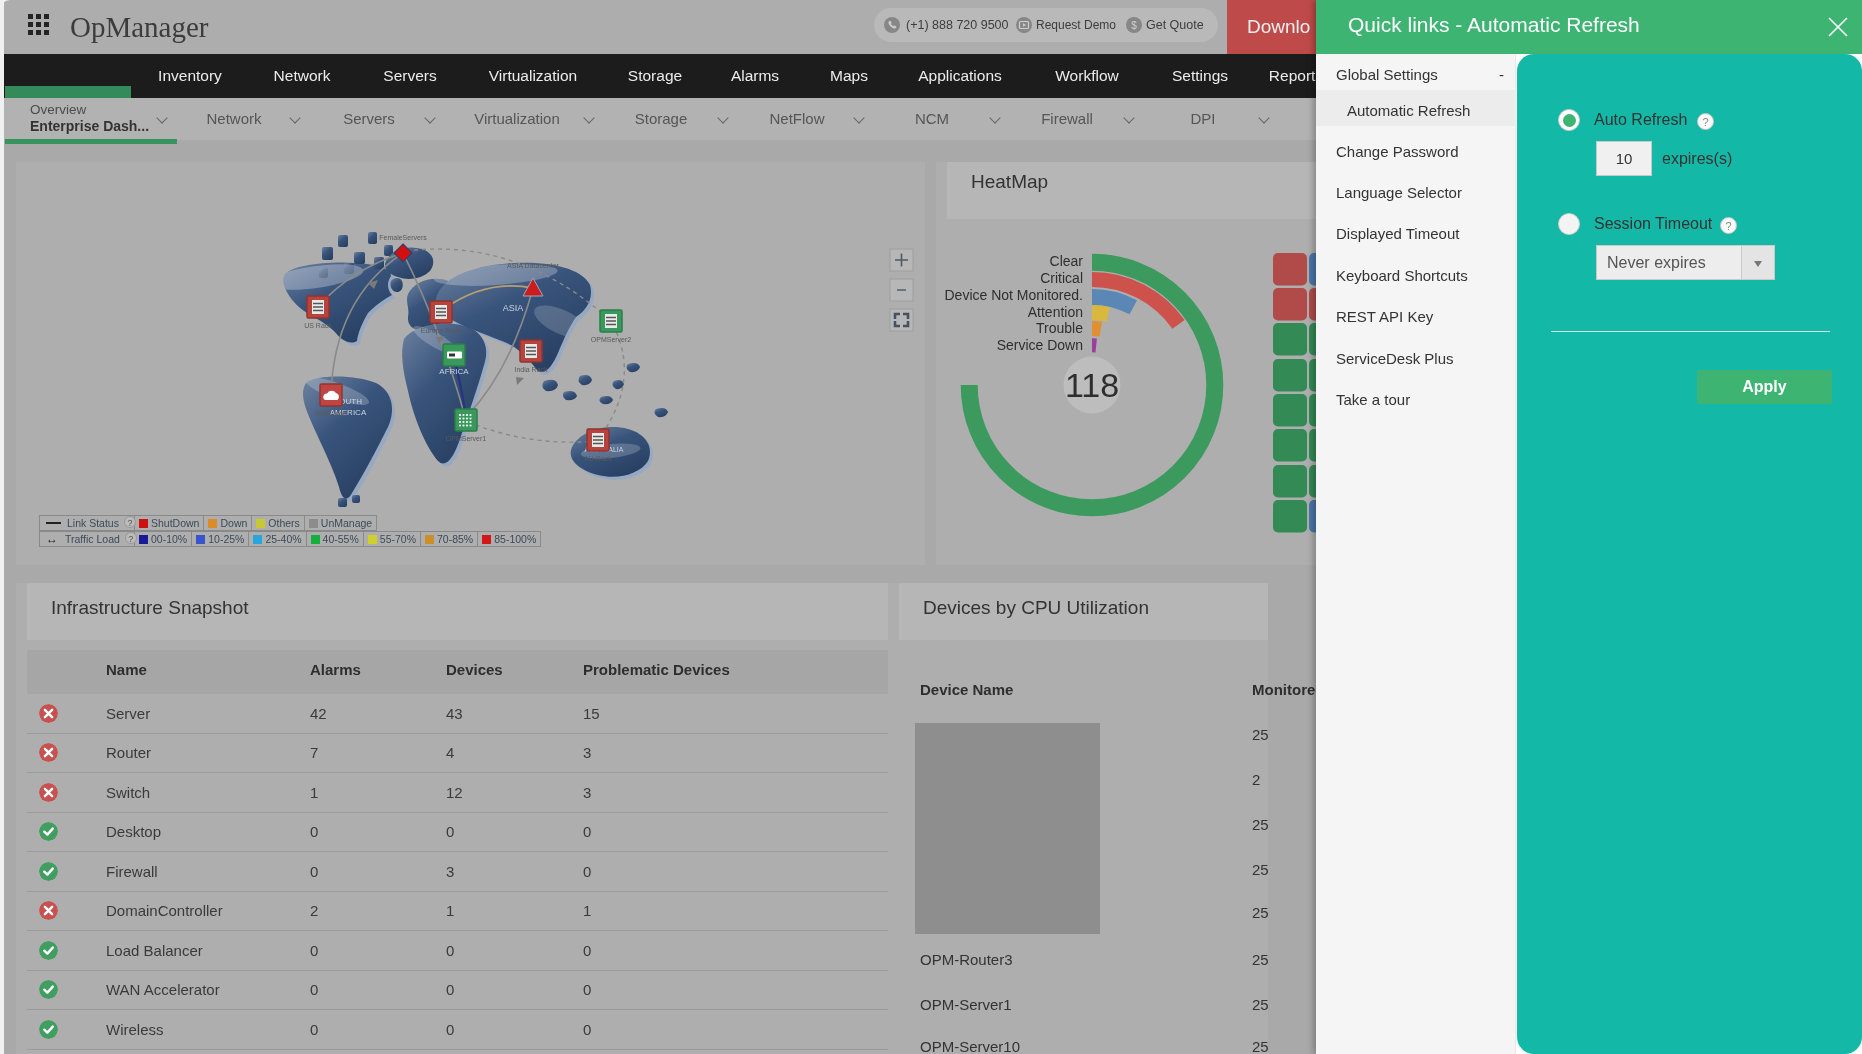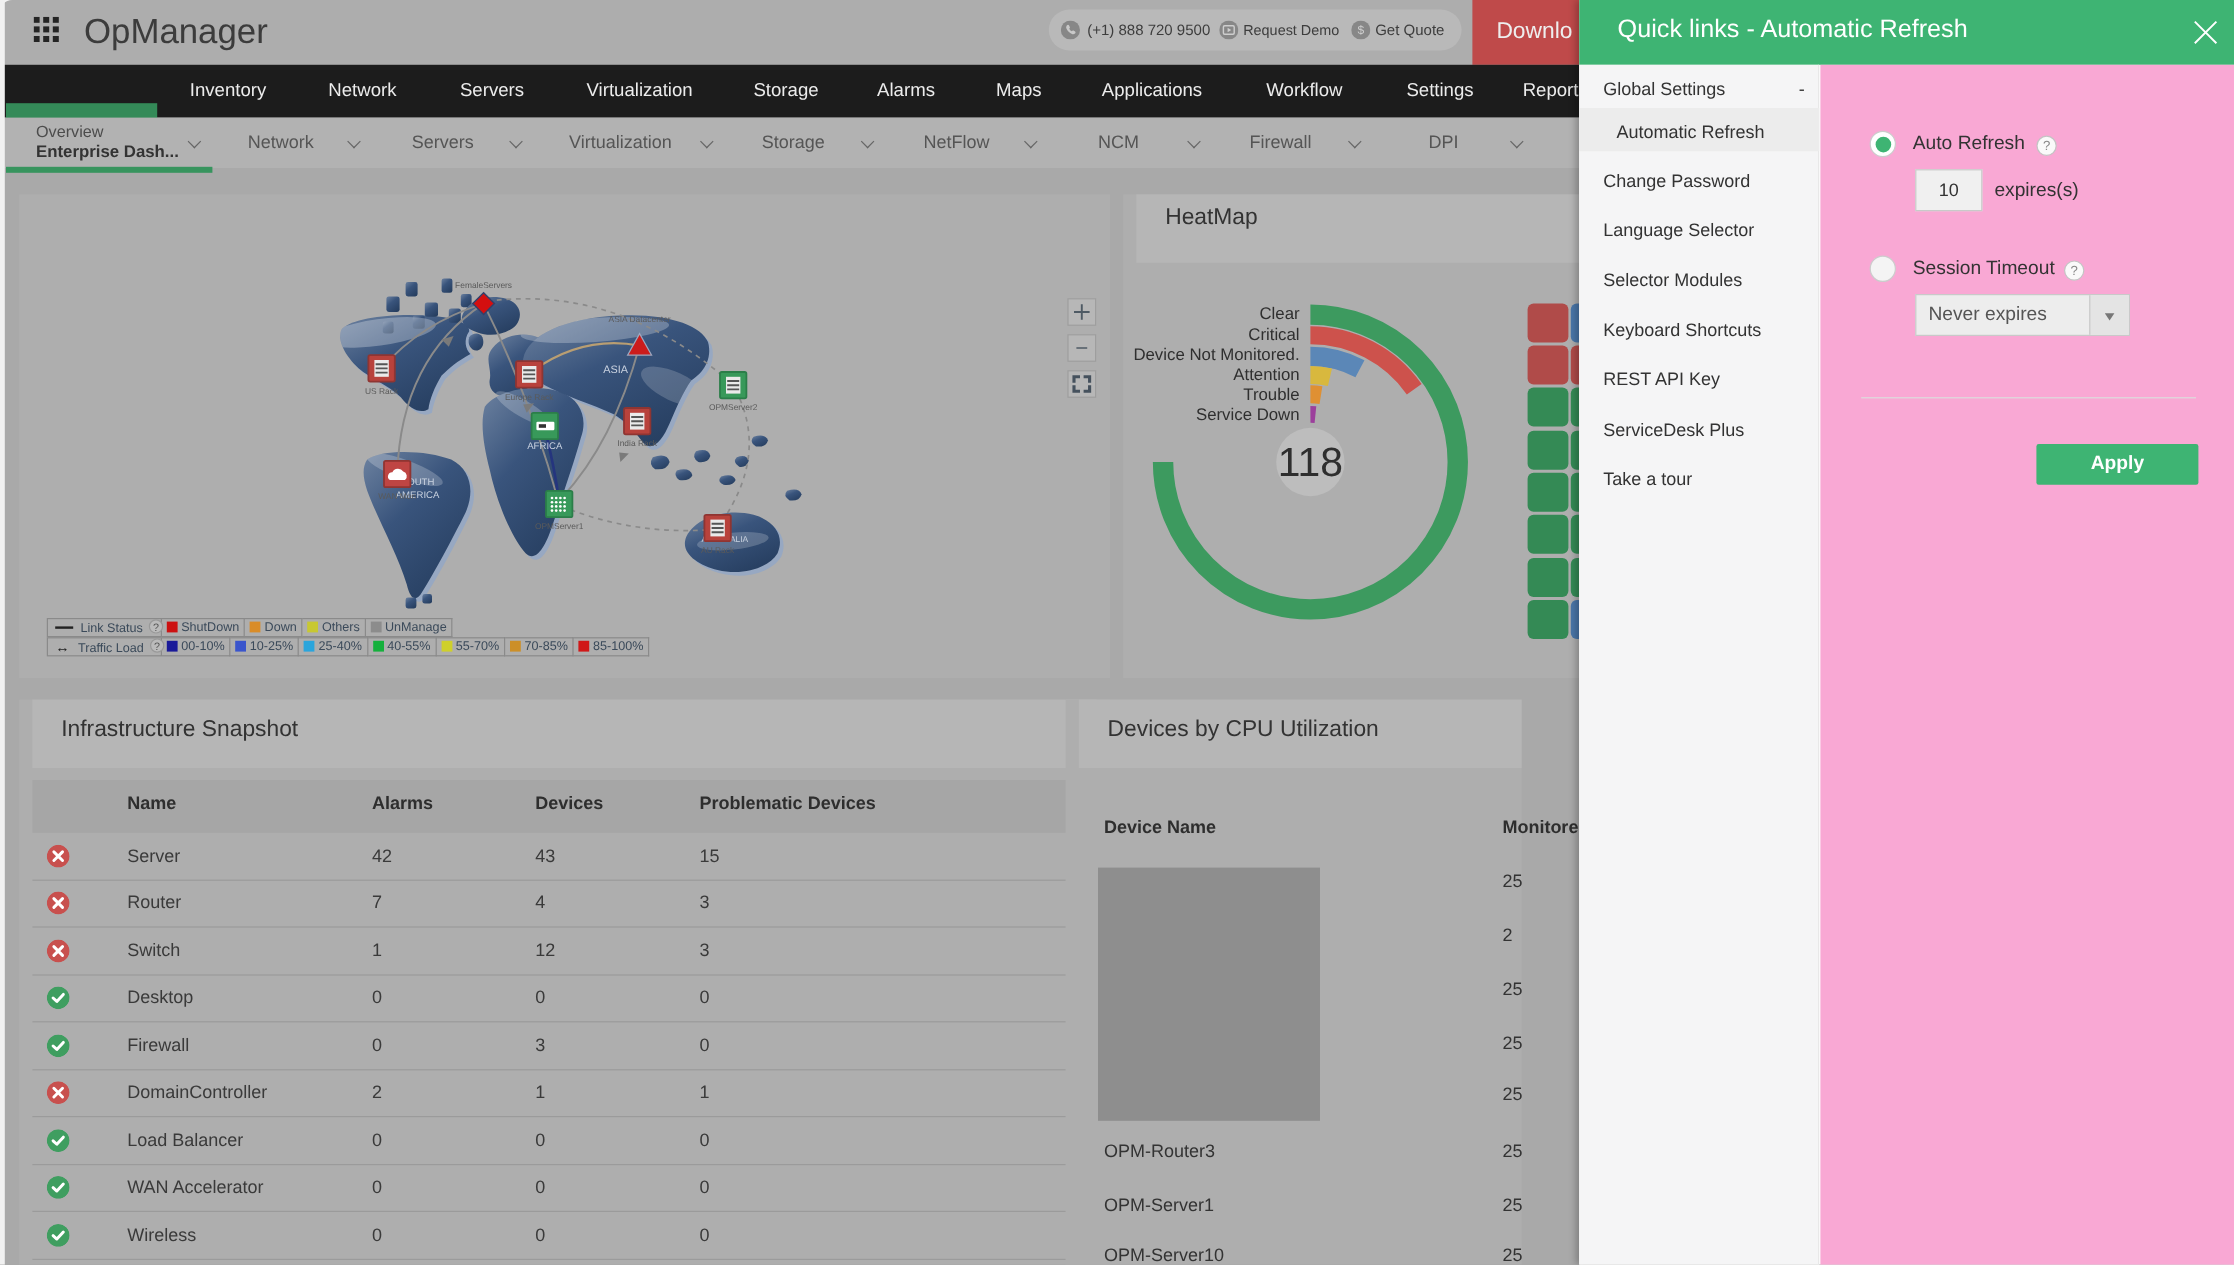--- a/index.html
+++ b/index.html
@@ -3,21 +3,21 @@
 <meta charset="utf-8">
 <style>
   * { margin:0; padding:0; box-sizing:border-box; }
   html,body { width:1862px; height:1054px; overflow:hidden; }
   body { font-family:"Liberation Sans", sans-serif; background:#a9a9a9; position:relative; }
   .abs { position:absolute; }
 
   
   #topbar { left:0; top:0; width:1862px; height:54px; background:#adadad; }
   #edgeleft { left:0; top:0; width:4px; height:1054px; background:#f1f1f1; z-index:5; }
-  #logo { left:70px; top:11px; font-family:Liberation Sans, sans-serif; font-size:29px; color:#3c3c3c; }
+  #logo { left:70px; top:11px; font-family:Liberation Serif, serif; font-size:29px; color:#3c3c3c; }
   #pill { left:874px; top:8px; width:344px; height:34px; background:#b9b9b9; border-radius:17px; }
   #dlbtn { left:1227px; top:0; width:89px; height:54px; background:#bf4a4a; color:#eee; font-size:19px; line-height:54px; padding-left:20px; overflow:hidden; white-space:nowrap; }
 
   
   #nav { left:0; top:54px; width:1862px; height:44px; background:#1c1c1c; }
   .navitem { position:absolute; top:0; height:44px; line-height:44px; color:#ececec; font-size:15.5px; transform:translateX(-50%); }
   #navgreen { position:absolute; left:5px; top:0; width:126px; height:44px; background:#348a58; color:#eef3ee; font-size:15.5px; line-height:44px; text-align:center;margin-top:32px; }
 
   
   #subnav { left:0; top:98px; width:1862px; height:42px; background:#b2b2b2; }
@@ -53,21 +53,21 @@
   .lq { display:inline-block; width:12px; height:12px; border:1px solid #999; border-radius:50%; background:#bbb; color:#555; font-size:9px; line-height:12px; text-align:center; margin-left:5px; vertical-align:1px; }
 
   
   #panel { left:1316px; top:0; width:546px; height:1054px; background:#fff; box-shadow:-3px 0 6px rgba(0,0,0,.25); z-index:10; }
   #phead { position:absolute; left:0; top:0; width:546px; height:54px; background:#3eb473;padding-left:24px; }
   #ptitle { position:absolute; left:32px; top:13px; color:#fff; font-size:21px; }
   #pclose { position:absolute; right:14px; top:17px; width:20px; height:20px; }
   #psidebar { position:absolute; left:0; top:54px; width:200px; height:1000px; background:#f5f5f6; border-right:1px solid #e8e8e8; }
   .sitem { position:absolute; left:20px; font-size:15px; color:#333; }
   #ssel { position:absolute; left:0; top:36px; width:200px; height:36px; background:#ececec; }
-  #pcontent { position:absolute; left:201px; top:54px; width:345px; height:1000px; background:#f9a8d4; }
+  #pcontent { position:absolute; left:201px; top:54px; width:345px; height:1000px; background:#14b8a6;border-radius:17px; }
   .radio { position:absolute; width:22px; height:22px; border-radius:50%; background:#f4f4f4; border:1px solid #ccc; }
   .radio.on { background:#fff; }
   .radio.on:before { content:""; position:absolute; left:4px; top:4px; width:13px; height:13px; border-radius:50%; background:#3eb473; }
   .plabel { position:absolute; font-size:16px; color:#333; }
   .qm { position:absolute; width:17px; height:17px; border-radius:50%; border:1px solid #c4c4c4; color:#888; font-size:11px; text-align:center; line-height:16px; background:#fafafa; }
   #minbox { position:absolute; left:79px; top:87px; width:56px; height:35px; background:#f0f0f0; border:1px solid #c9c9c9; text-align:center; line-height:33px; font-size:15px; color:#333; }
   #selbox { position:absolute; left:79px; top:191px; width:179px; height:35px; background:#ededed; border:1px solid #c9c9c9; font-size:16px; color:#555; line-height:33px; padding-left:10px; }
   #selarrow { position:absolute; right:0; top:0; width:33px; height:33px; border-left:1px solid #c9c9c9; background:#e4e4e4; }
   #selarrow span { position:absolute; left:12px; top:15px; width:0; height:0; border-left:4.5px solid transparent; border-right:4.5px solid transparent; border-top:6px solid #777; }
   #pdivider { position:absolute; left:34px; top:277px; width:279px; height:1px; background:#ddd; }
@@ -490,21 +490,21 @@
         <path d="M1 1 L19 19 M19 1 L1 19" stroke="#fff" stroke-width="1.6"></path>
       </svg>
   </div>
   <div id="psidebar">
     <div class="sitem" style="top:12px">Global Settings</div>
     <div class="sitem" style="top:12px; left:183px">-</div>
     <div id="ssel"></div>
     <div class="sitem" style="top:48px; left:31px">Automatic Refresh</div>
     <div class="sitem" style="top:89px">Change Password</div>
     <div class="sitem" style="top:130px">Language Selector</div>
-    <div class="sitem" style="top:171px">Selector Modules</div>
+    <div class="sitem" style="top:171px">Displayed Timeout</div>
     <div class="sitem" style="top:213px">Keyboard Shortcuts</div>
     <div class="sitem" style="top:254px">REST API Key</div>
     <div class="sitem" style="top:296px">ServiceDesk Plus</div>
     <div class="sitem" style="top:337px">Take a tour</div>
   </div>
   <div id="pcontent">
 
     <div class="radio on" style="left:41px; top:55px;"></div>
     <div class="plabel" style="left:77px; top:57px;">Auto Refresh</div>
     <div class="qm" style="left:180px; top:59px;">?</div>

